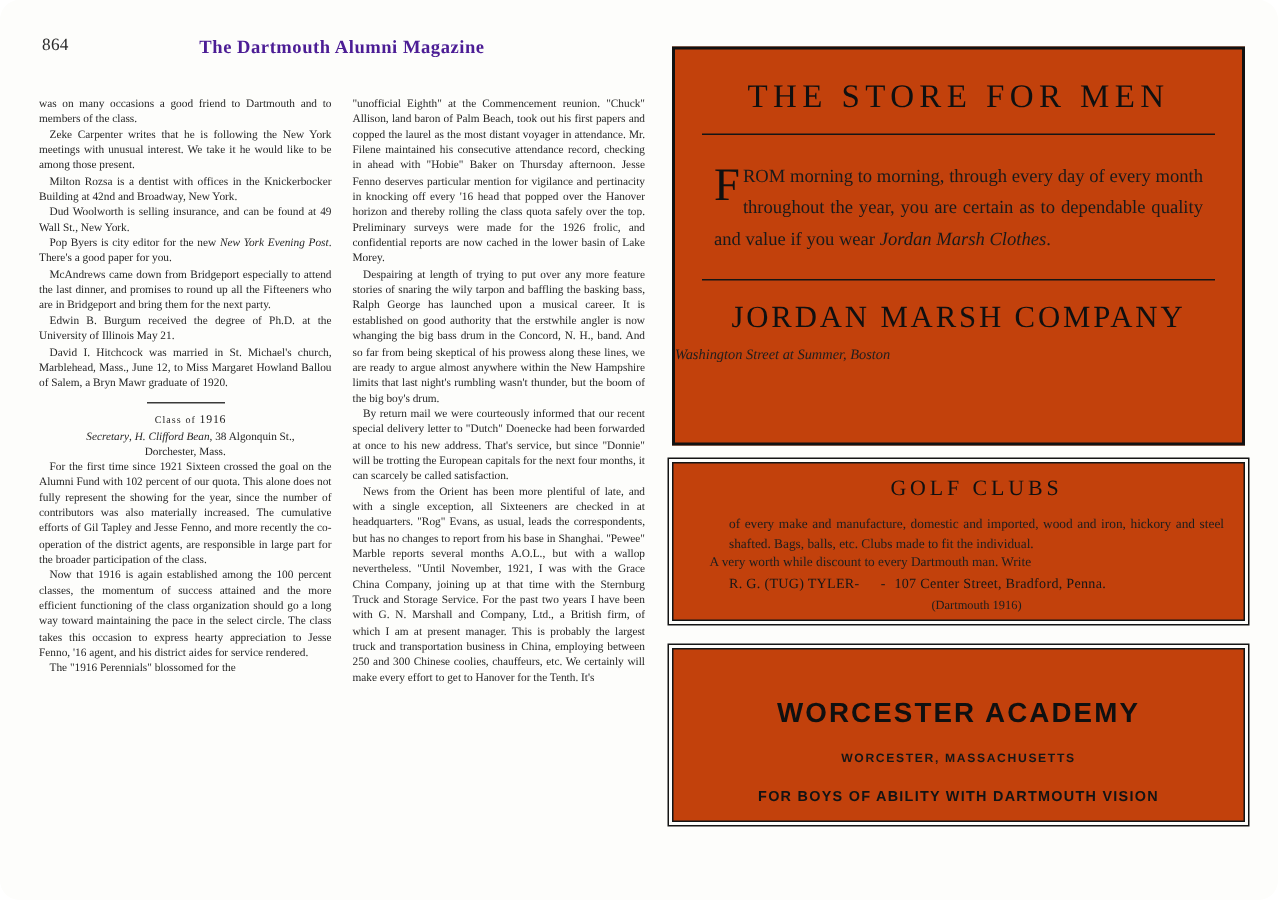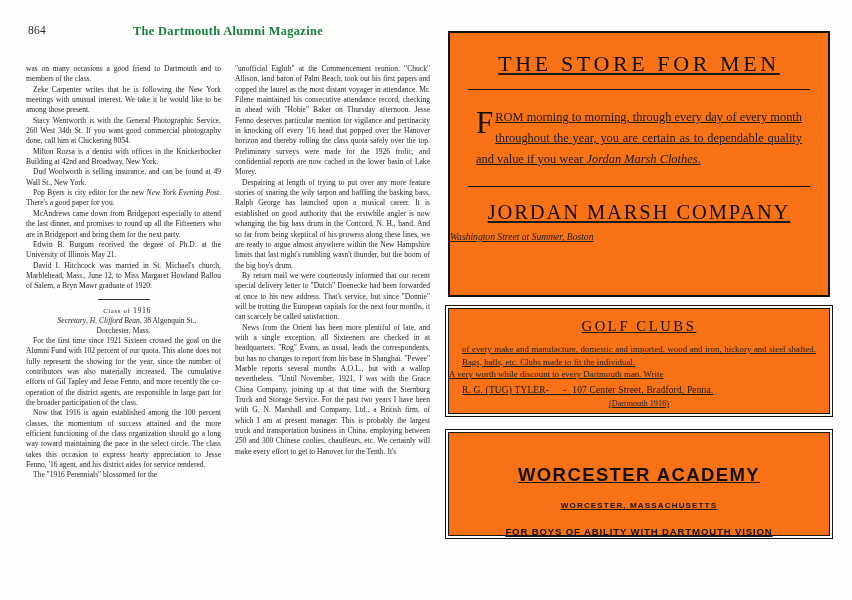--- a/index.html
+++ b/index.html
@@ -36,21 +36,21 @@
   }
   .mag-title {
     position: absolute;
     left: 0;
     top: 0;
     width: 400px;
     text-align: center;
     font-size: 12.4px;
     font-weight: bold;
     letter-spacing: .35px;
-    color: #15803d;
+    color: #4c1d95;
   }
 
   
   .cols {
     position: absolute;
     top: 64px;
     left: 26px;
     width: 404px;
     height: 520px;
     display: flex;
@@ -99,23 +99,22 @@
   
   .ads {
     position: absolute;
     top: 0;
     left: 440px;
     width: 412px;
     height: 600px;
   }
   .ad {
     position: absolute;
-    background: #f97316;
+    background: #c2410c;
     box-sizing: border-box;
-    text-decoration: underline;
   }
 
   
   #ad-jordan-marsh {
     left: 8px;
     top: 31px;
     width: 382px;
     height: 266px;
     border: 2.4px solid #121212;
   }
@@ -174,20 +173,21 @@
 
   
   #ad-golf-clubs {
     left: 8px;
     top: 308px;
     width: 382px;
     height: 106px;
     border: 1.3px solid #141414;
     outline: 1.3px solid #141414;
     outline-offset: 2px;
+    padding-left: 24px;
   }
   .golf-head {
     text-align: center;
     font-size: 14.6px;
     letter-spacing: 2.6px;
     margin-top: 9px;
     color: #101010;
   }
   .golf-body {
     margin: 8px 13px 0 13px;
@@ -215,21 +215,21 @@
     font-size: 8.3px;
     margin-top: 4px;
     color: #1d1d1d;
   }
 
   
   #ad-worcester {
     left: 8px;
     top: 432px;
     width: 382px;
-    height: 104px;
+    height: 116px;
     border: 1.2px solid #151515;
     outline: 1.2px solid #151515;
     outline-offset: 2.5px;
   }
   .wa-head {
     text-align: center;
     font-family: "Liberation Sans", "DejaVu Sans", sans-serif;
     font-weight: bold;
     font-size: 18.5px;
     letter-spacing: 1.4px;
@@ -263,21 +263,20 @@
   <div class="running-head">
     <span class="folio">864</span>
     <span class="mag-title">The Dartmouth Alumni Magazine</span>
   </div>
 
   <div class="cols">
 
     <div class="col">
       <p class="noindent">was on many occasions a good friend to Dartmouth and to members of the class.</p>
       <p>Zeke Carpenter writes that he is following the New York meetings with unusual interest. We take it he would like to be among those present.</p>
-      <p>Stacy Wentworth is with the General Photographic Service, 260 West 34th St. If you want good commercial photography done, call him at Chickering 8054.</p>
       <p>Milton Rozsa is a dentist with offices in the Knickerbocker Building at 42nd and Broadway, New York.</p>
       <p>Dud Woolworth is selling insurance, and can be found at 49 Wall St., New York.</p>
       <p><span>Pop Byers is city editor for the new </span><i>New York Evening Post</i><span>. There's a good paper for you.</span></p>
       <p>McAndrews came down from Bridgeport especially to attend the last dinner, and promises to round up all the Fifteeners who are in Bridgeport and bring them for the next party.</p>
       <p>Edwin B. Burgum received the degree of Ph.D. at the University of Illinois May 21.</p>
       <p>David I. Hitchcock was married in St. Michael's church, Marblehead, Mass., June 12, to Miss Margaret Howland Ballou of Salem, a Bryn Mawr graduate of 1920.</p>
 
       <div class="rule"></div>
 
       <p class="class-head"><span class="sc">Class</span> <span class="sc">of</span> <span>1916</span></p>

